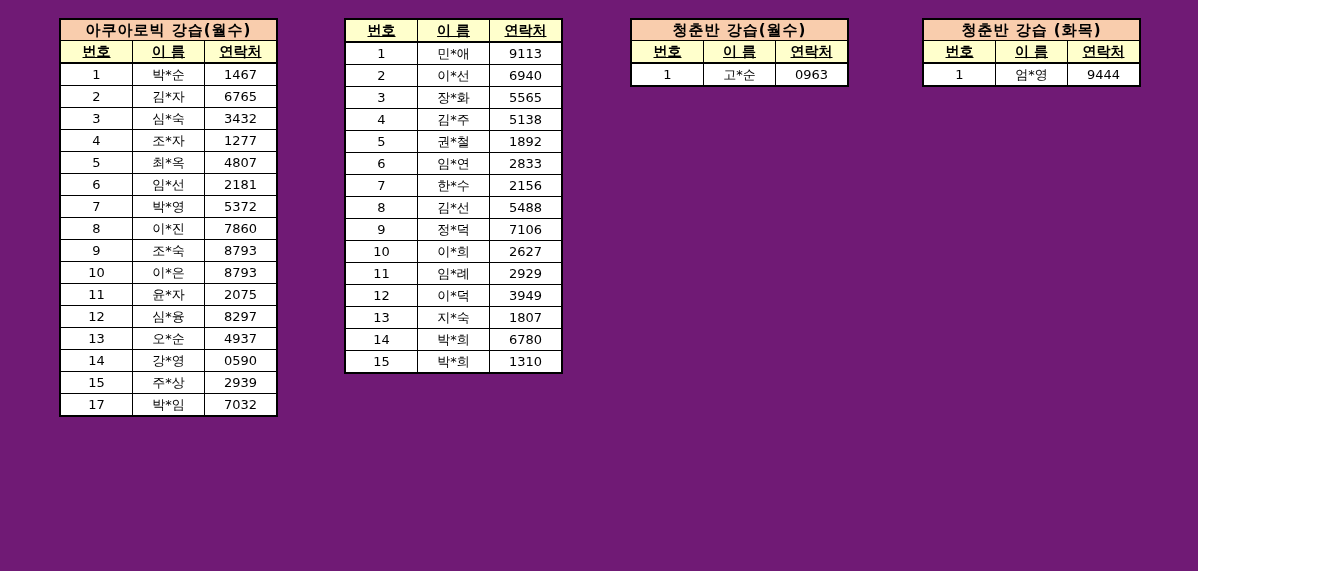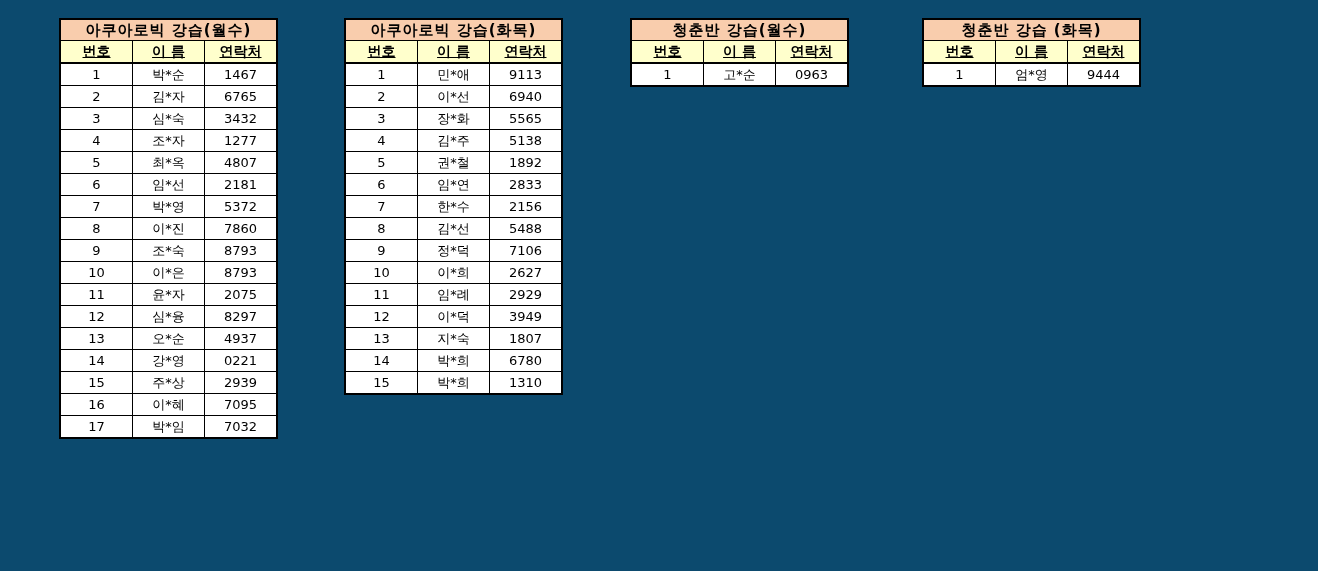--- a/index.html
+++ b/index.html
@@ -3,23 +3,23 @@
 <meta charset="utf-8">
 <style>
   html, body {
     margin: 0;
     padding: 0;
     background: #ffffff;
     font-family: "DejaVu Sans", "Liberation Sans", sans-serif;
   }
   #canvas {
     position: relative;
-    width: 1318px;
+    width: 1198px;
     height: 571px;
-    background: #0c4a6e;
+    background: #701a75;
     overflow: hidden;
   }
   table.roster {
     position: absolute;
     top: 18px;
     border-collapse: collapse;
     table-layout: fixed;
     border: 2px solid #000000;
     background: #ffffff;
   }
@@ -127,44 +127,36 @@
             <td>8297</td>
           </tr>
           <tr>
             <td>13</td>
             <td>오*순</td>
             <td>4937</td>
           </tr>
           <tr>
             <td>14</td>
             <td>강*영</td>
-            <td>0221</td>
+            <td>0590</td>
           </tr>
           <tr>
             <td>15</td>
             <td>주*상</td>
             <td>2939</td>
           </tr>
           <tr>
-            <td>16</td>
-            <td>이*혜</td>
-            <td>7095</td>
-          </tr>
-          <tr>
             <td>17</td>
             <td>박*임</td>
             <td>7032</td>
           </tr>
         </tbody>
       </table>
       <table class="roster" style="left: 344px;">
         <tbody>
-          <tr>
-            <th colspan="3" class="title" style="background: rgb(249, 205, 173);">아쿠아로빅 강습(화목)</th>
-          </tr>
           <tr class="head">
             <th style="background: rgb(255, 255, 204);">번호</th>
             <th style="background: rgb(255, 255, 204);">이 름</th>
             <th style="background: rgb(255, 255, 204);">연락처</th>
           </tr>
           <tr>
             <td>1</td>
             <td>민*애</td>
             <td>9113</td>
           </tr>

